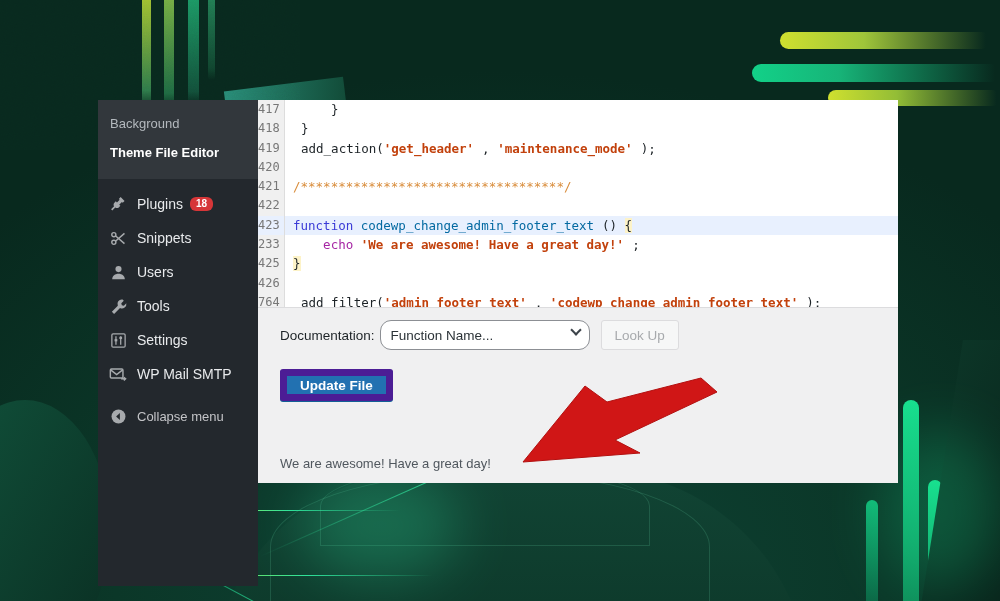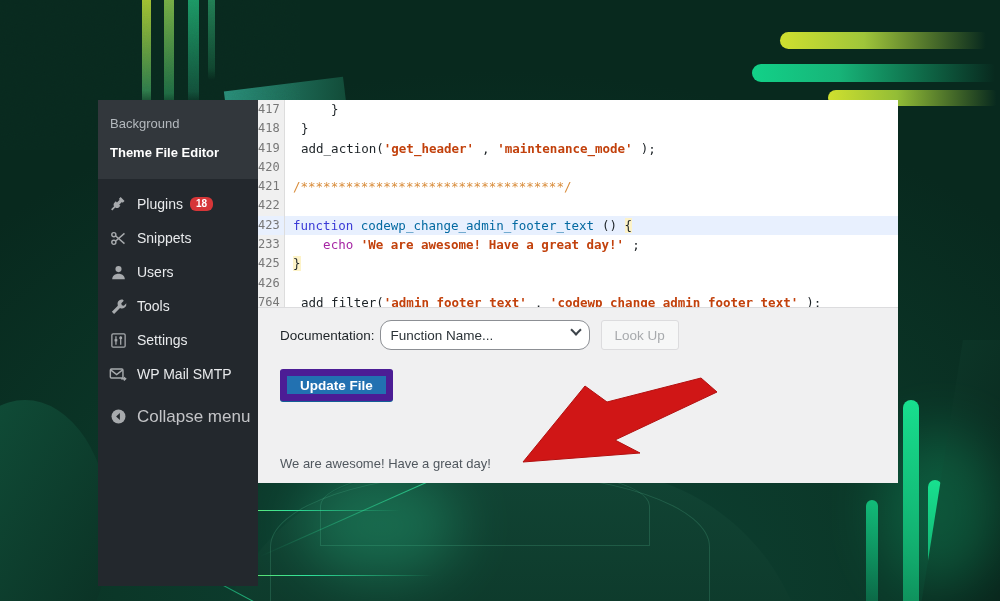--- a/index.html
+++ b/index.html
@@ -67,21 +67,21 @@
   }
   .menu-row .mi {
     width: 20px; height: 20px;
     margin-right: 9px;
     flex: 0 0 20px;
     display: flex; align-items: center; justify-content: center;
     color: #a7aaad;
   }
   .menu-row .mi svg { display: block; }
   .menu-row .lbl { line-height: 1; }
-  .menu-row.collapse { color: #c3c4c7; font-size: 17px; margin-top: 8px; }
+  .menu-row.collapse { color: #c3c4c7; font-size: 13px; margin-top: 8px; }
   .badge {
     background: #d63638;
     color: #fff;
     font-size: 10px;
     font-weight: bold;
     border-radius: 6px;
     padding: 2px 6px 2px 6px;
     margin-left: 7px;
     line-height: 1;
     display: inline-block;

